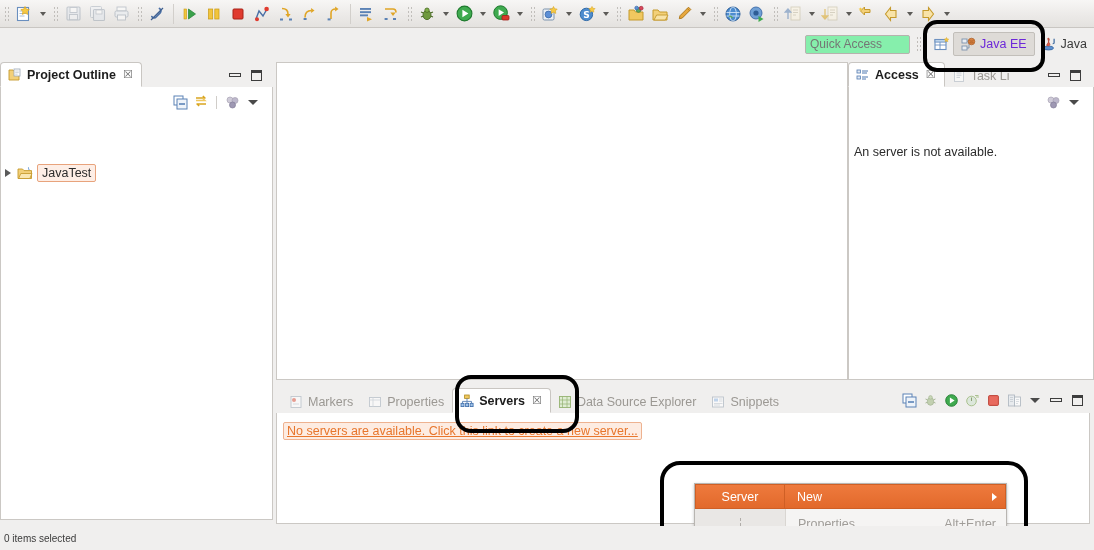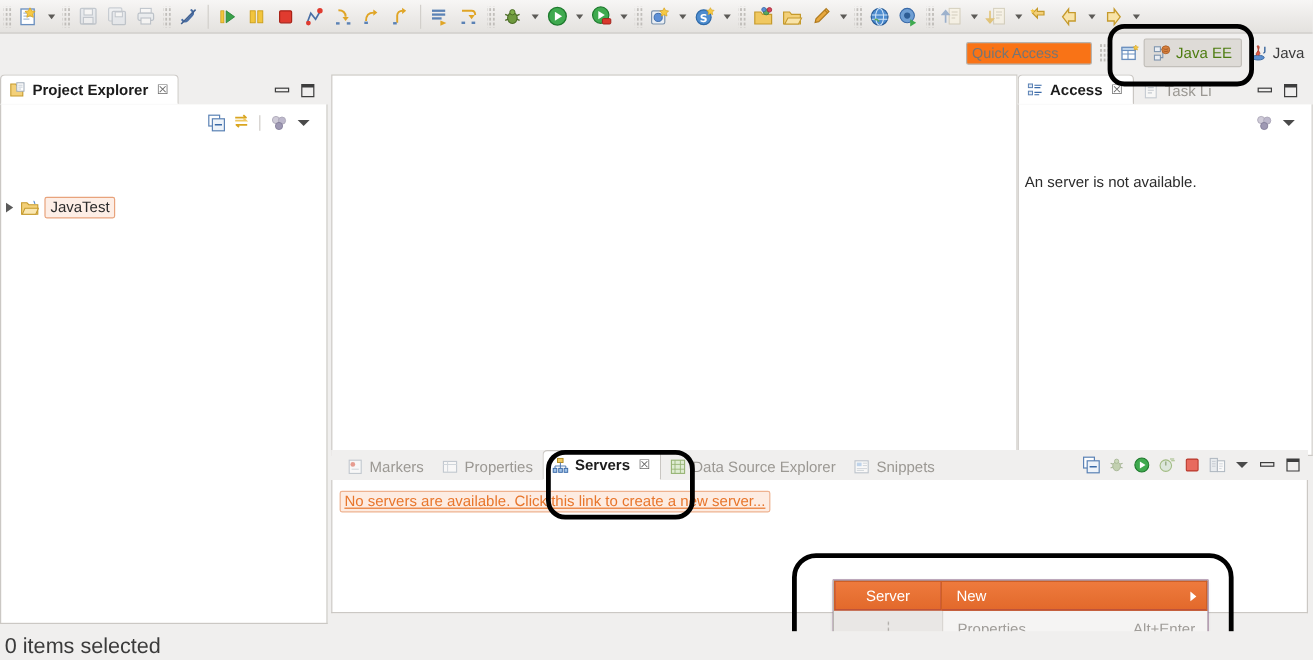--- a/index.html
+++ b/index.html
@@ -26,30 +26,30 @@
       border-radius:3px;position:relative;}
   .tb svg{display:block;}
   .tarrow{width:13px;height:24px;flex:none;display:flex;align-items:center;justify-content:center;}
   .tarrow i{width:0;height:0;border-left:3.5px solid transparent;border-right:3.5px solid transparent;
             border-top:4px solid #5c5a57;display:block;}
 
   
   #qa-wrap{position:absolute;right:0;top:28px;height:32px;display:flex;align-items:center;}
   #quick-access{
     width:105px;height:19px;box-sizing:border-box;
-    border:1px solid #b6b3ae;background:#f97316;border-radius:2px;
+    border:1px solid #b6b3ae;background:#86efac;border-radius:2px;
     font-family:"Liberation Sans",sans-serif;font-size:12px;color:#3b3b3b;
     padding:0 4px;outline:none;margin-left:33px;
   }
   .persp-sep{width:7px;height:16px;margin:0 6px;
     background-image:radial-gradient(#b9b6b2 0.8px,transparent 0.9px);
     background-size:3px 4px;opacity:.9;}
   .persp-btn{height:24px;display:flex;align-items:center;gap:4px;padding:0 7px;border-radius:2px;}
   .persp-btn.active{background:#dedbd7;border:1px solid #c2bfba;box-sizing:border-box;}
-  .persp-btn span{font-size:12.5px;color:#4d7c0f;white-space:nowrap;}
+  .persp-btn span{font-size:12.5px;color:#6d28d9;white-space:nowrap;}
   .persp-btn.dim span{color:#3a3a3a;}
 
   
   .panel{position:absolute;box-sizing:border-box;background:#fff;}
   .tabstrip{position:absolute;height:25px;left:0;top:0;width:100%;
     background:#f0efee;display:flex;align-items:flex-end;box-sizing:border-box;}
   .tab{height:23px;display:flex;align-items:center;gap:5px;padding:0 8px 0 7px;
        box-sizing:border-box;font-size:12.5px;white-space:nowrap;position:relative;}
   .tab.active{background:#fff;color:#1c1c1c;font-weight:bold;
        border:1px solid #c9c6c2;border-bottom:1px solid #fff;
@@ -76,29 +76,29 @@
   .proj-label{font-size:12.5px;color:#2b2b2b;padding:1px 4px;
     background:#fdeee6;border:1px solid #e8a37c;border-radius:2px;line-height:14px;}
 
   
   #editor-area{position:absolute;left:276px;top:62px;width:572px;height:318px;
     background:#fff;border:1px solid #cbc8c4;box-sizing:border-box;}
   #editor-top{position:absolute;left:276px;top:62px;width:572px;height:24px;
     background:#f0efee;box-sizing:border-box;}
 
   
-  #bottom-panel{position:absolute;left:276px;top:375px;width:814px;height:136px;}
+  #bottom-panel{position:absolute;left:276px;top:388px;width:814px;height:136px;}
   .server-link{
     display:inline-block;color:#e8762c;font-size:12.5px;text-decoration:underline;
     background:#fdece2;border:1px solid #eeb290;border-radius:2px;padding:0 3px;line-height:16px;
   }
 
   
   #ctxmenu{position:absolute;left:694px;top:483px;width:313px;
-    background:#701a75;border:1px solid #b8b5b1;box-sizing:border-box;
+    background:#a16207;border:1px solid #b8b5b1;box-sizing:border-box;
     box-shadow:0 1px 3px rgba(0,0,0,.22);}
   .ctx-hdr{display:flex;height:25px;}
   .ctx-hdr-label{width:90px;background:linear-gradient(to bottom,#ee7a3d,#e2692b);
     color:#fff;font-size:12.5px;display:flex;align-items:center;justify-content:center;
     border:1px solid #cf5f25;box-sizing:border-box;}
   .ctx-hdr-item{flex:1;background:linear-gradient(to bottom,#ee7a3d,#e2692b);
     color:#fff;font-size:12.5px;display:flex;align-items:center;padding:0 0 0 12px;
     border:1px solid #cf5f25;border-left:none;box-sizing:border-box;position:relative;}
   .ctx-sub-arrow{position:absolute;right:8px;width:0;height:0;
     border-top:4px solid transparent;border-bottom:4px solid transparent;border-left:5px solid #fff;}
@@ -109,21 +109,21 @@
   .ctx-item{flex:1;display:flex;align-items:center;justify-content:space-between;
     padding:0 10px 0 12px;color:#a09d99;font-size:12.5px;background:#f5f4f3;
     border-left:1px solid #d9d6d2;box-sizing:border-box;}
 
   
   .ring{position:absolute;border:4.5px solid #000;border-radius:14px;pointer-events:none;}
 
   
   #statusbar{position:absolute;left:0;bottom:0;width:1094px;height:24px;
     background:#f0efee;display:flex;align-items:center;}
-  #statusbar span{font-size:18px;color:#3b3b3b;padding-left:4px;}
+  #statusbar span{font-size:10px;color:#3b3b3b;padding-left:4px;}
 
   .ftext{font-size:12.5px;}
 </style>
 </head>
 <body>
 
 <div id="toolbar">
 
   <div class="grip"></div>
   <div class="tb">
@@ -403,21 +403,21 @@
 <div class="panel" style="left:0;top:62px;width:273px;height:458px;background:transparent;">
   <div class="tabstrip">
     <div class="tab active">
       <span style="display:flex;">
         <svg width="14" height="14" viewBox="0 0 14 14">
           <path d="M1 2h4l1 1.4h5V12H1z" fill="#f3d079" stroke="#c59a2c" stroke-width=".9"></path>
           <rect x="6" y="1" width="6" height="7" fill="#fff" stroke="#9aa6b4" stroke-width=".8"></rect>
           <path d="M7.2 3h3.6M7.2 4.6h3.6M7.2 6.2h2.4" stroke="#b9c2cc" stroke-width=".7"></path>
         </svg>
       </span>
-      <span>Project Explorer</span>
+      <span>Project Outline</span>
       <span class="x">☒</span>
     </div>
   </div>
   <div class="viewbar" style="top:4px;right:8px;">
     <div class="vb">
         <div class="minbtn"></div>
       </div>
     <div class="vb">
         <div class="maxbtn"></div>
       </div>

